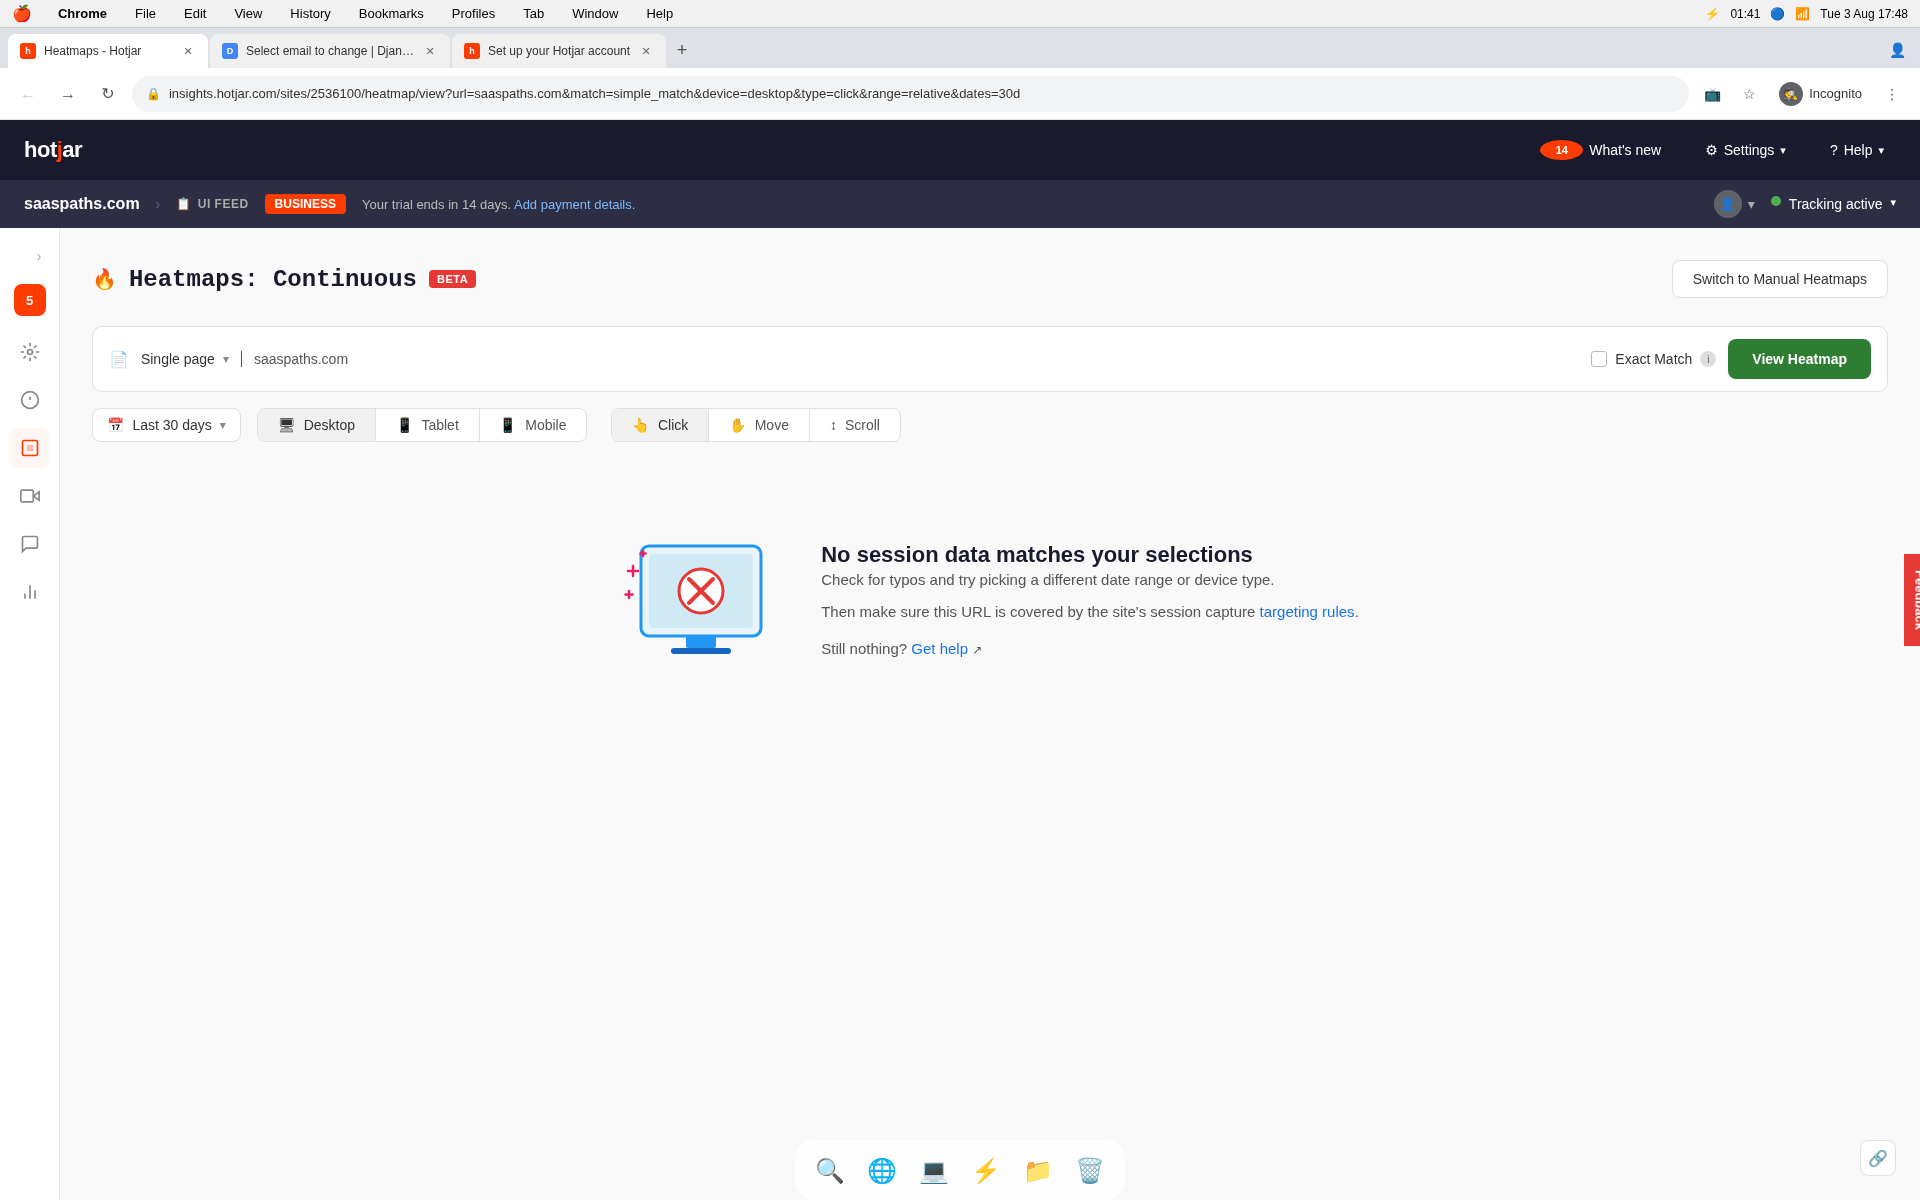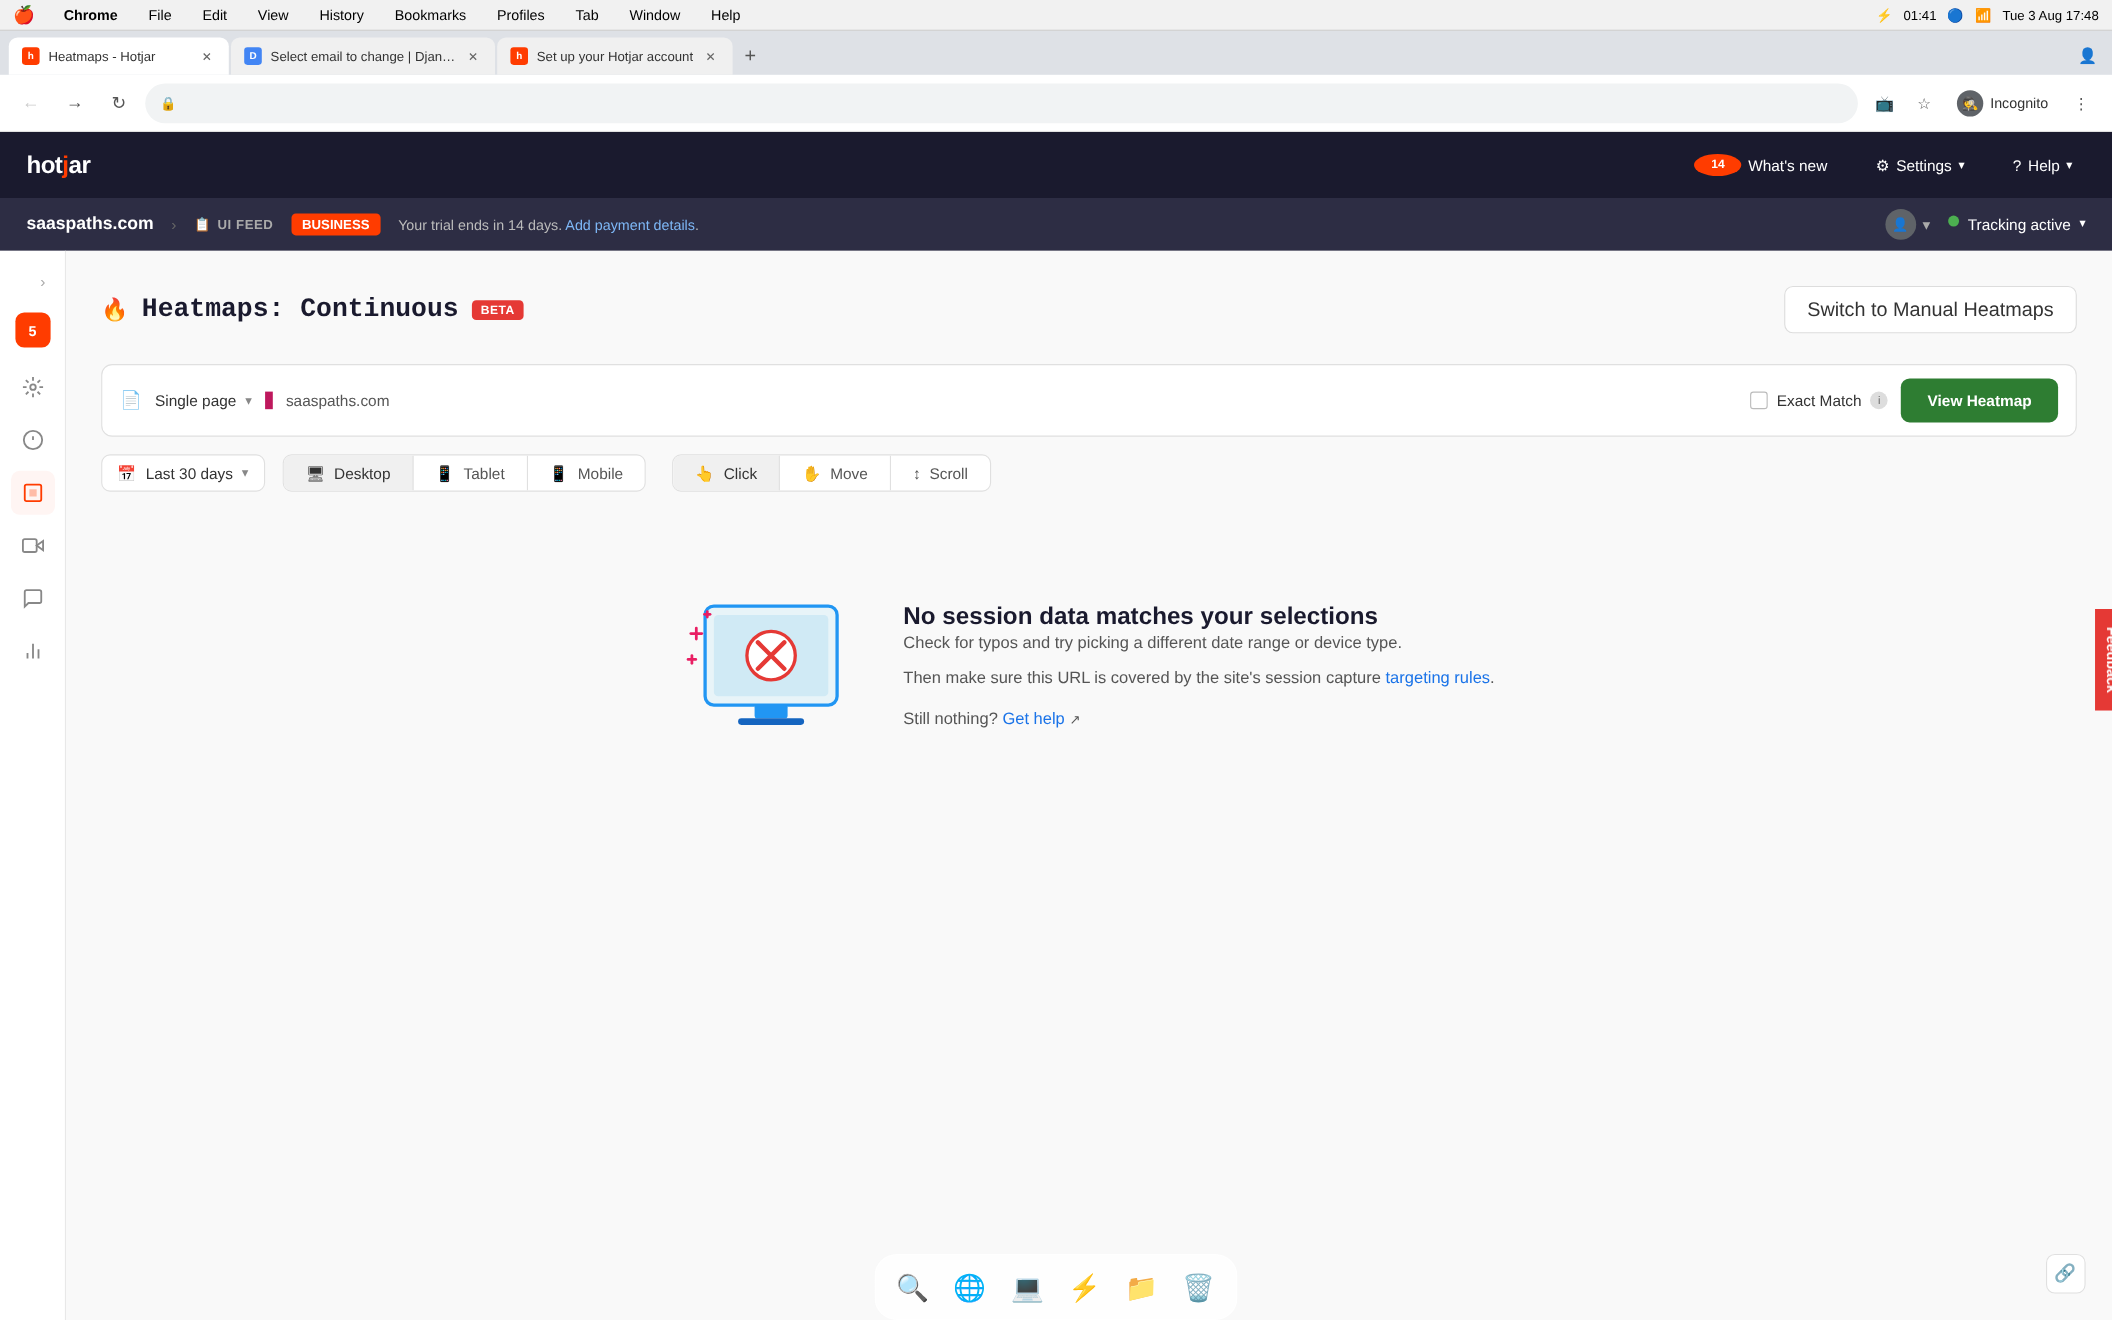--- a/index.html
+++ b/index.html
@@ -197,35 +197,35 @@
     }
     .page-title-area { display: flex; align-items: center; gap: 12px; }
     .heatmap-icon { color: #ff3c00; font-size: 20px; }
     .page-title { font-size: 24px; font-weight: 600; color: #1a1a2e; font-family: Liberation Mono, monospace; }
     .beta-badge {
       background: #e53935; color: white; font-size: 11px; font-weight: 700;
       padding: 3px 8px; border-radius: 4px; letter-spacing: 0.5px;
     }
     .switch-heatmaps-btn {
       background: white; border: 1.5px solid #ddd; color: #333;
-      padding: 10px 20px; border-radius: 8px; font-size: 18px; cursor: pointer;
+      padding: 10px 20px; border-radius: 8px; font-size: 14px; cursor: pointer;
       font-weight: 500;
     }
 
     
     .filter-row {
       display: flex; align-items: center; gap: 12px;
       background: white; border: 1.5px solid #e0e0e0; border-radius: 10px;
       padding: 12px 16px; margin-bottom: 16px;
     }
     .page-icon { color: #666; font-size: 16px; }
     .page-type-select {
       display: flex; align-items: center; gap: 8px;
       font-size: 14px; color: #333; cursor: pointer; padding-right: 12px;
-      border-right: 7px solid #be185d;
+      border-right: 1px solid #be185d;
     }
     .page-type-select .chevron { color: #888; font-size: 12px; }
     .url-input { flex: 1; font-size: 14px; color: #555; border: none; outline: none; background: transparent; }
     .exact-match-area { display: flex; align-items: center; gap: 8px; font-size: 14px; color: #333; }
     .checkbox { width: 16px; height: 16px; border: 1.5px solid #bbb; border-radius: 3px; display: flex; align-items: center; justify-content: center; cursor: pointer; }
     .info-icon { width: 16px; height: 16px; border-radius: 50%; background: #ddd; display: flex; align-items: center; justify-content: center; font-size: 10px; color: #666; cursor: pointer; }
     .view-heatmap-btn {
       background: #2e7d32; color: white; border: none;
       padding: 12px 24px; border-radius: 8px; font-size: 14px; font-weight: 600;
       cursor: pointer; white-space: nowrap;
@@ -361,20 +361,21 @@
       <div class="tab-bar-right-btn">👤</div>
     </div>
   </div>
 
   <div class="address-bar">
     <div class="nav-btn disabled">←</div>
     <div class="nav-btn">→</div>
     <div class="nav-btn">↻</div>
     <div class="url-bar">
       <span class="lock-icon">🔒</span>
+      <span class="url-text">insights.hotjar.com/sites/2536100/heatmap/view?url=saaspaths.com&amp;match=simple_match&amp;device=desktop&amp;type=click&amp;range=relative&amp;dates=30d</span>
     </div>
     <div class="address-bar-right">
       <div class="addr-btn">📺</div>
       <div class="addr-btn">☆</div>
       <div class="profile-btn">
         <div class="profile-avatar">🕵</div>
         <span>Incognito</span>
       </div>
       <div class="addr-btn">⋮</div>
     </div>

